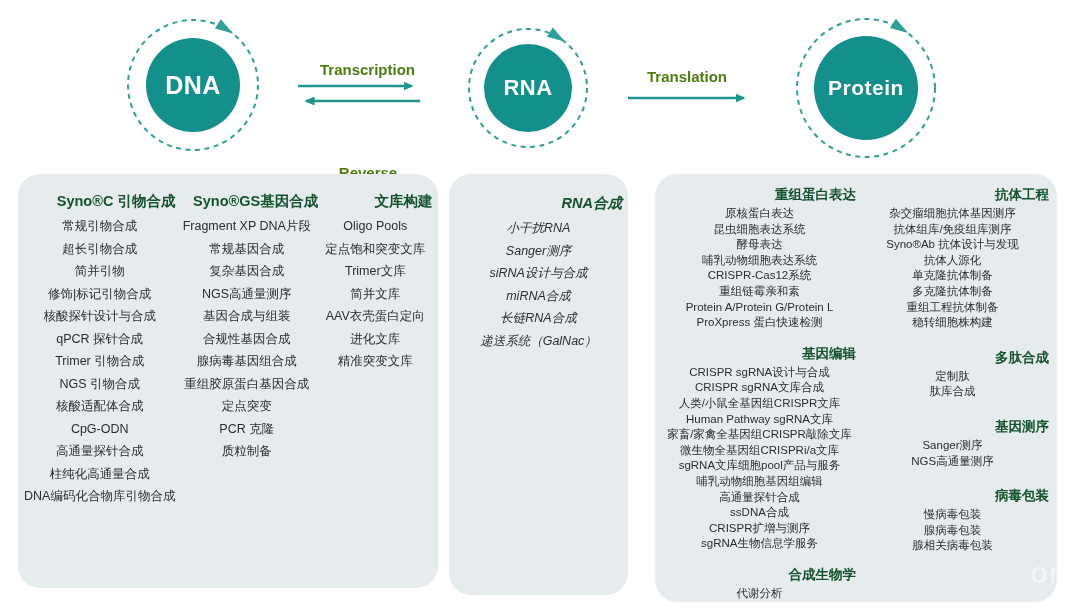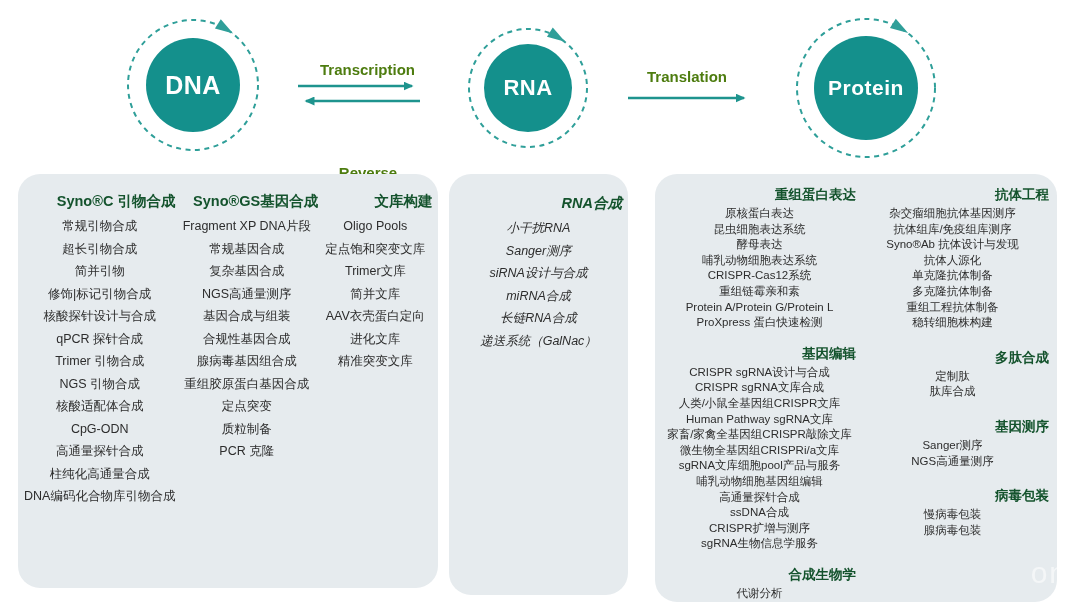--- a/index.html
+++ b/index.html
@@ -160,22 +160,22 @@
               <div class="section-header">Syno®GS基因合成</div>
               <div class="section-item">Fragment XP DNA片段</div>
               <div class="section-item">常规基因合成</div>
               <div class="section-item">复杂基因合成</div>
               <div class="section-item">NGS高通量测序</div>
               <div class="section-item">基因合成与组装</div>
               <div class="section-item">合规性基因合成</div>
               <div class="section-item">腺病毒基因组合成</div>
               <div class="section-item">重组胶原蛋白基因合成</div>
               <div class="section-item">定点突变</div>
+              <div class="section-item">PCR 克隆</div>
               <div class="section-item">质粒制备</div>
-              <div class="section-item">PCR 克隆</div>
             </div>
           </div>
           <div class="panel-col">
             <div class="section">
               <div class="section-header">文库构建</div>
               <div class="section-item">Oligo Pools</div>
               <div class="section-item">定点饱和突变文库</div>
               <div class="section-item">Trimer文库</div>
               <div class="section-item">简并文库</div>
               <div class="section-item">AAV衣壳蛋白定向</div>
@@ -253,20 +253,21 @@
             </div>
             <div class="section">
               <div class="section-header">基因测序</div>
               <div class="section-item">Sanger测序</div>
               <div class="section-item">NGS高通量测序</div>
             </div>
             <div class="section">
               <div class="section-header">病毒包装</div>
               <div class="section-item">慢病毒包装</div>
               <div class="section-item">腺病毒包装</div>
+              <div class="section-item">腺相关病毒包装</div>
             </div>
           </div>
         </div>
       </div>
     </div>
 
   <div class="watermark">on</div>
 </div>
 
 </body></html>

